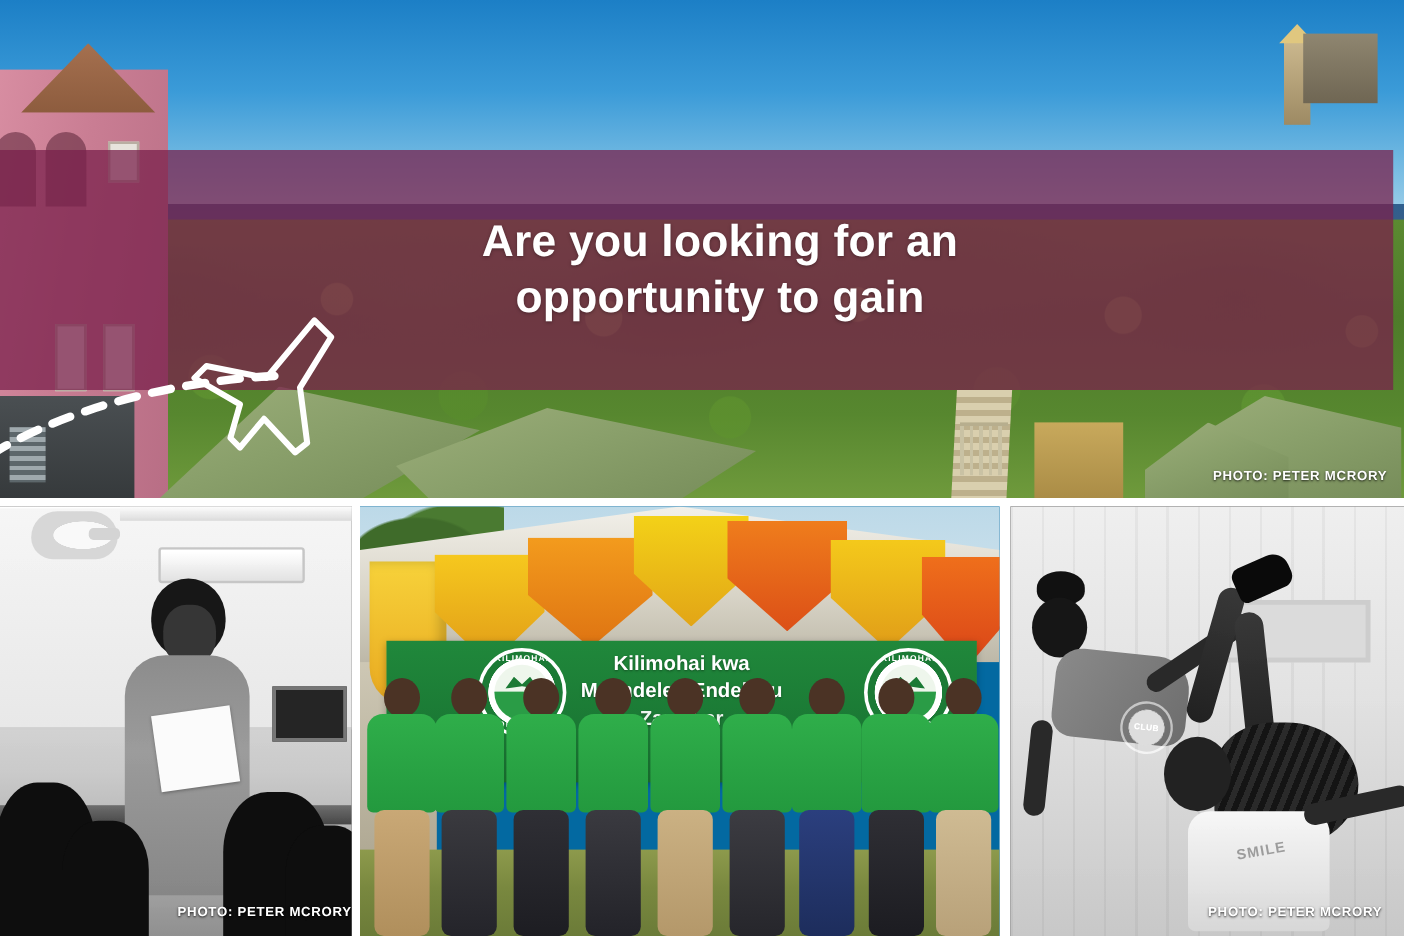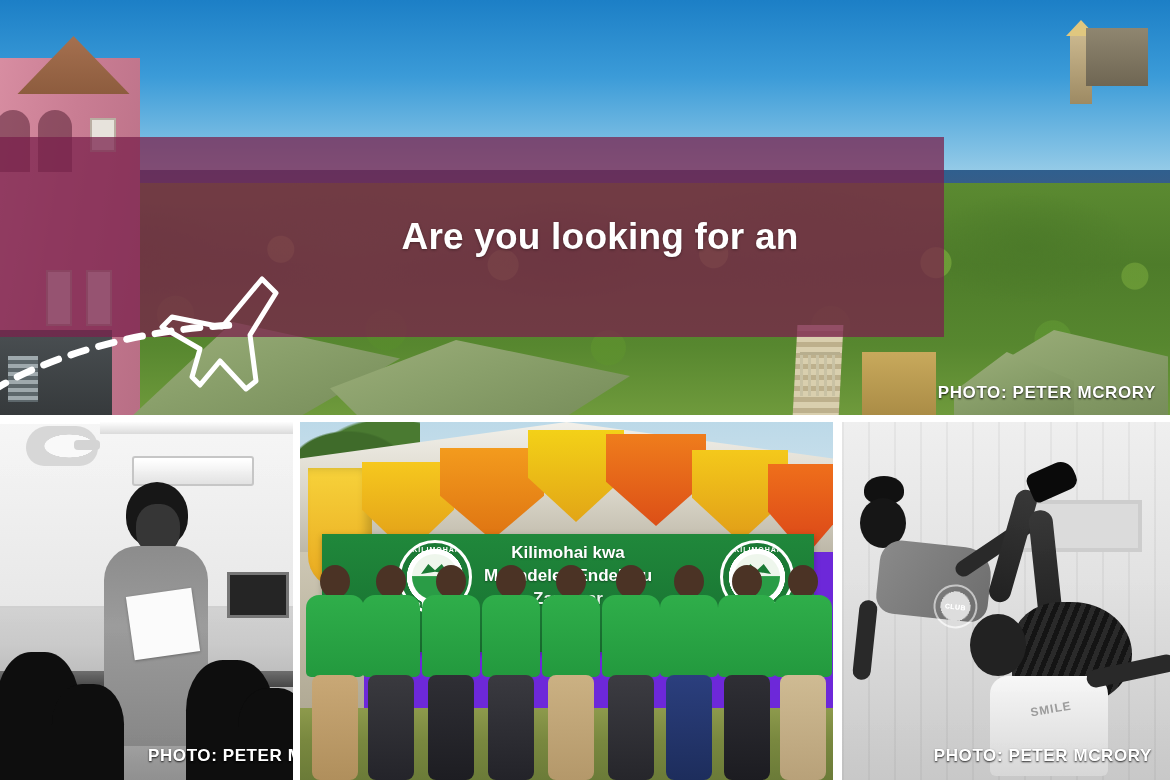--- a/index.html
+++ b/index.html
@@ -117,21 +117,21 @@
     position:absolute; left:8px; top:356px; width:30px; height:46px;
     background:repeating-linear-gradient(180deg,#9fa9ad 0 4px,#5d676b 4px 8px);
   }
   .wall-yellow {
     position:absolute; left:862px; top:352px; width:74px; height:66px;
     background:linear-gradient(180deg,#c8a95c 0%, #a98b45 100%);
   }
 
   
   .band {
-    position:absolute; left:0; top:137px; width:944px; height:200px;
+    position:absolute; left:0; top:125px; width:1161px; height:200px;
     background:rgba(122,32,76,.74);
     display:flex; align-items:center;
   }
   .band-headline {
     position:absolute; left:280px; top:0; width:640px; height:200px;
     display:flex; flex-direction:column; justify-content:center; align-items:center;
     text-align:center;
     color:#ffffff;
     font-size:37px; font-weight:bold; line-height:1.26;
     letter-spacing:.2px;
@@ -142,29 +142,29 @@
   .band-headline .l3 { white-space:nowrap; }
 
   
   .plane-wrap { position:absolute; left:150px; top:128px; width:140px; height:140px; }
   .trail { position:absolute; left:-160px; top:52px; width:250px; height:80px; }
 
   
   .credit {
     position:absolute;
     color:#ffffff;
-    font-size:17px; font-weight:bold; letter-spacing:.6px;
+    font-size:11px; font-weight:bold; letter-spacing:.6px;
     text-shadow:0 1px 2px rgba(0,0,0,.85);
     white-space:nowrap;
   }
 
   
   .row { position:absolute; left:0; top:422px; width:1170px; height:358px; }
 
-  .panel { position:absolute; top:0; height:358px; overflow:hidden; background:#6d28d9; }
+  .panel { position:absolute; top:0; height:358px; overflow:hidden; background:#0369a1; }
   .panel.left   { left:0;    width:293px; }
   .panel.center { left:300px; width:533px; }
   .panel.right  { left:842px; width:328px; }
 
   
   .bw { filter:grayscale(1) contrast(1.06); }
   .cls-bg {
     position:absolute; inset:0;
     background:linear-gradient(180deg,#e8e8e8 0%, #dcdcdc 30%, #c6c6c6 62%, #8f8f8f 100%);
   }
@@ -371,20 +371,21 @@
     <div class="gate"></div>
 
     <div class="roof r1"></div>
     <div class="roof r2"></div>
     <div class="roof r3"></div>
     <div class="roof r4"></div>
 
     <div class="band">
       <div class="band-headline">
         <span class="l1">Are you looking for an</span>
+        <span class="l2">opportunity to gain</span>
       </div>
 
       <div class="plane-wrap">
         <svg class="trail" viewBox="0 0 250 80">
           <path d="M2 74 C 60 38, 150 12, 246 8" fill="none" stroke="#ffffff" stroke-width="7" stroke-linecap="round" stroke-dasharray="16 13"></path>
         </svg>
         <svg width="140" height="140" viewBox="0 0 140 140">
           <path d="M112 14 L72 62 L22 52 L12 62 L50 84 L42 112 L50 120 L70 96 L96 124 L106 116 L100 70 L126 28 Z" fill="none" stroke="#ffffff" stroke-width="5" stroke-linejoin="round" stroke-linecap="round"></path>
         </svg>
       </div>

